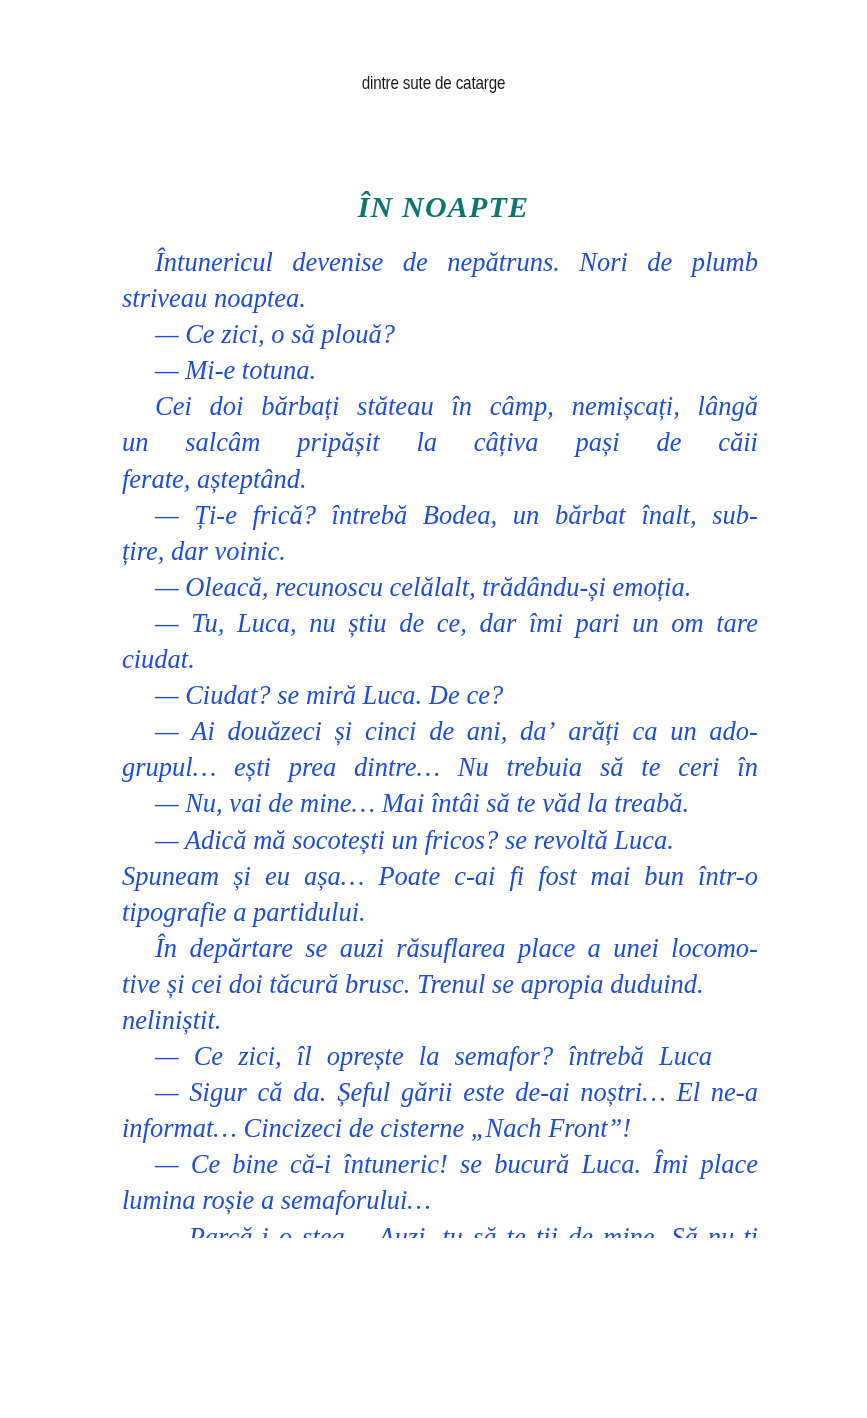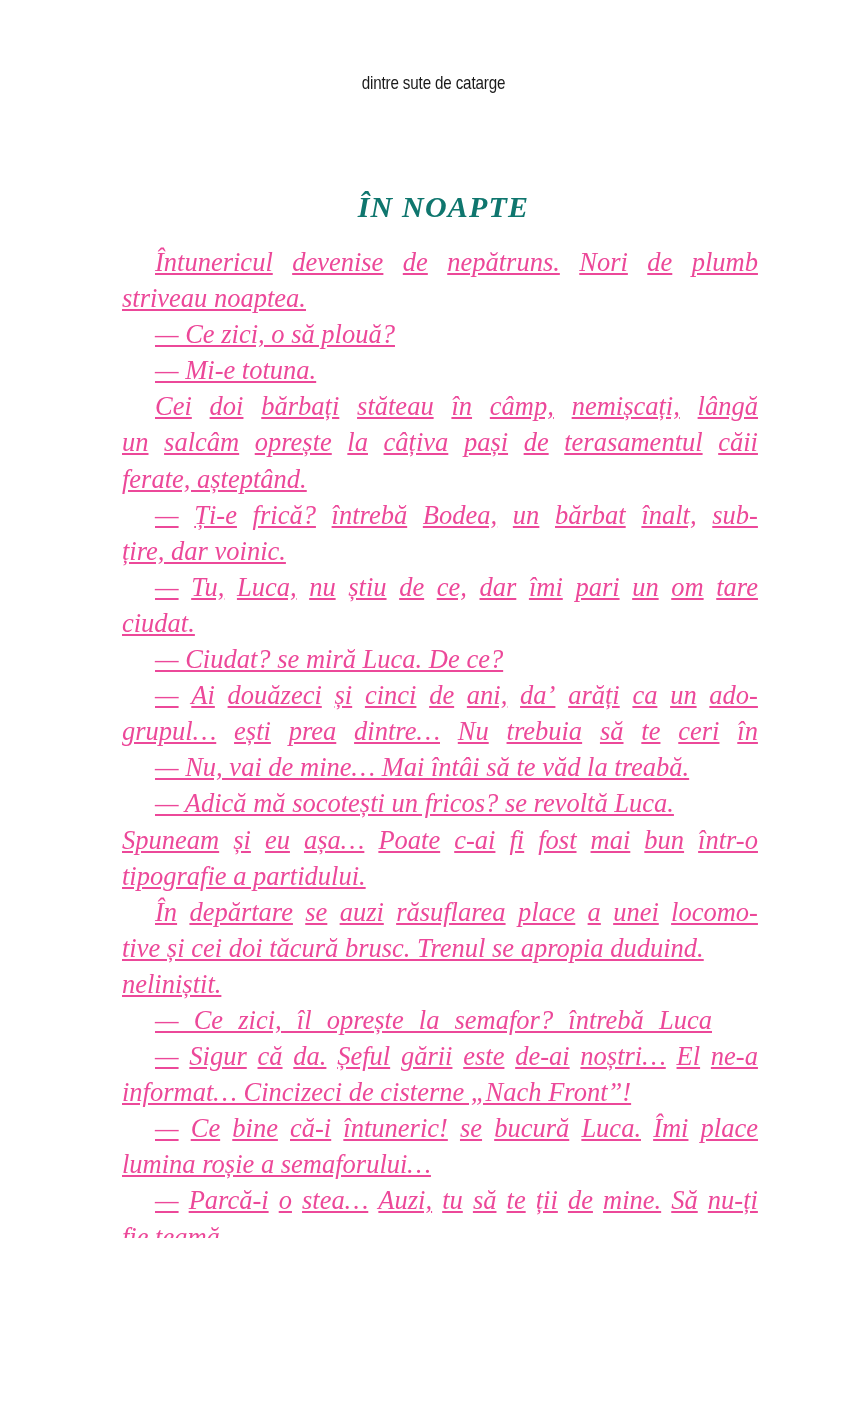--- a/index.html
+++ b/index.html
@@ -54,24 +54,23 @@
     top: 244px;
     left: 122px;
     width: 636px;
   }
 
   .tline {
     font-family: "Liberation Serif", serif;
     font-style: italic;
     font-size: 26.5px;
     line-height: 36.1px;
-    color: #ec4899;
+    color: #1d4ed8;
     white-space: nowrap;
     height: 36.1px;
-    text-decoration: underline;
   }
   
   .tline.j {
     display: flex;
     justify-content: space-between;
     white-space: normal;
   }
   .tline.j > span { display: inline-block; white-space: pre; }
 
   
@@ -121,41 +120,41 @@
         <span>bărbați</span>
         <span>stăteau</span>
         <span>în</span>
         <span>câmp,</span>
         <span>nemișcați,</span>
         <span>lângă</span>
       </div>
       <div class="tline j">
         <span>un</span>
         <span>salcâm</span>
-        <span>oprește</span>
+        <span>pripășit</span>
         <span>la</span>
         <span>câțiva</span>
         <span>pași</span>
         <span>de</span>
-        <span>terasamentul</span>
         <span>căii</span>
       </div>
       <div class="tline">ferate, așteptând.</div>
       <div class="tline j">
         <span><span class="ind"></span>—</span>
         <span>Ți-e</span>
         <span>frică?</span>
         <span>întrebă</span>
         <span>Bodea,</span>
         <span>un</span>
         <span>bărbat</span>
         <span>înalt,</span>
         <span>sub-</span>
       </div>
       <div class="tline">țire, dar voinic.</div>
+      <div class="tline"><span class="ind"></span>— Oleacă, recunoscu celălalt, trădându-și emoția.</div>
       <div class="tline j">
         <span><span class="ind"></span>—</span>
         <span>Tu,</span>
         <span>Luca,</span>
         <span>nu</span>
         <span>știu</span>
         <span>de</span>
         <span>ce,</span>
         <span>dar</span>
         <span>îmi</span>

